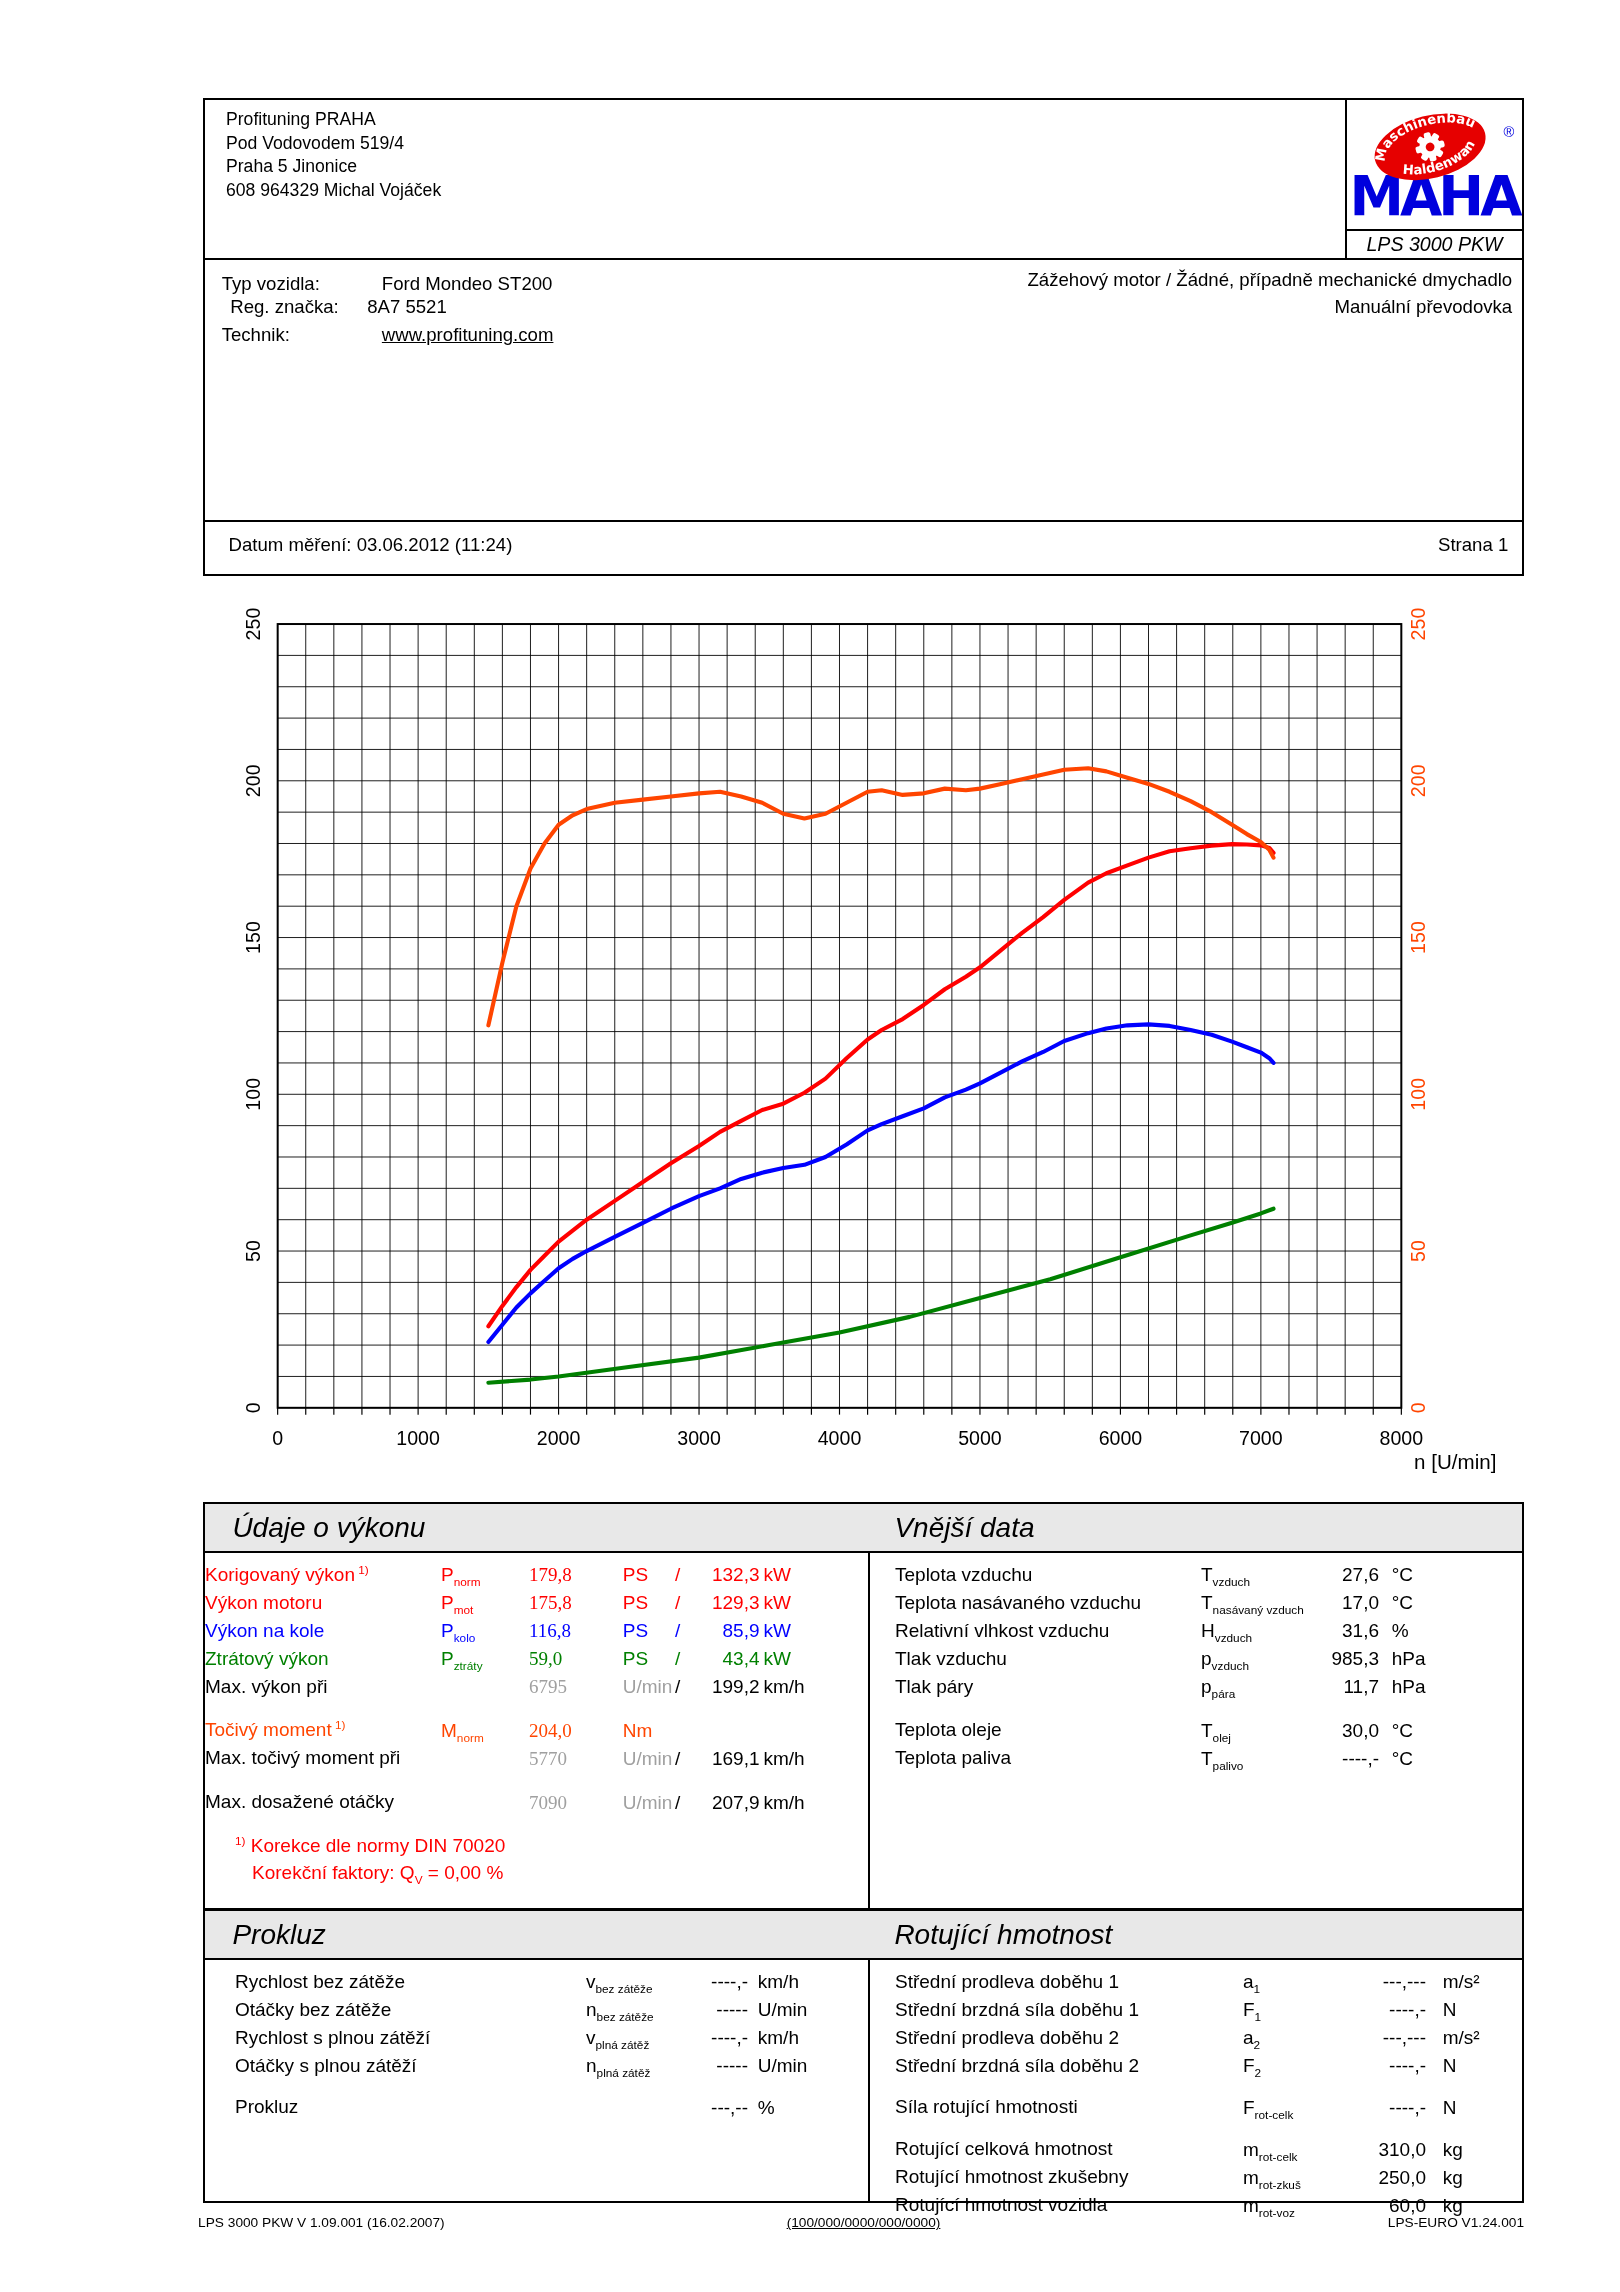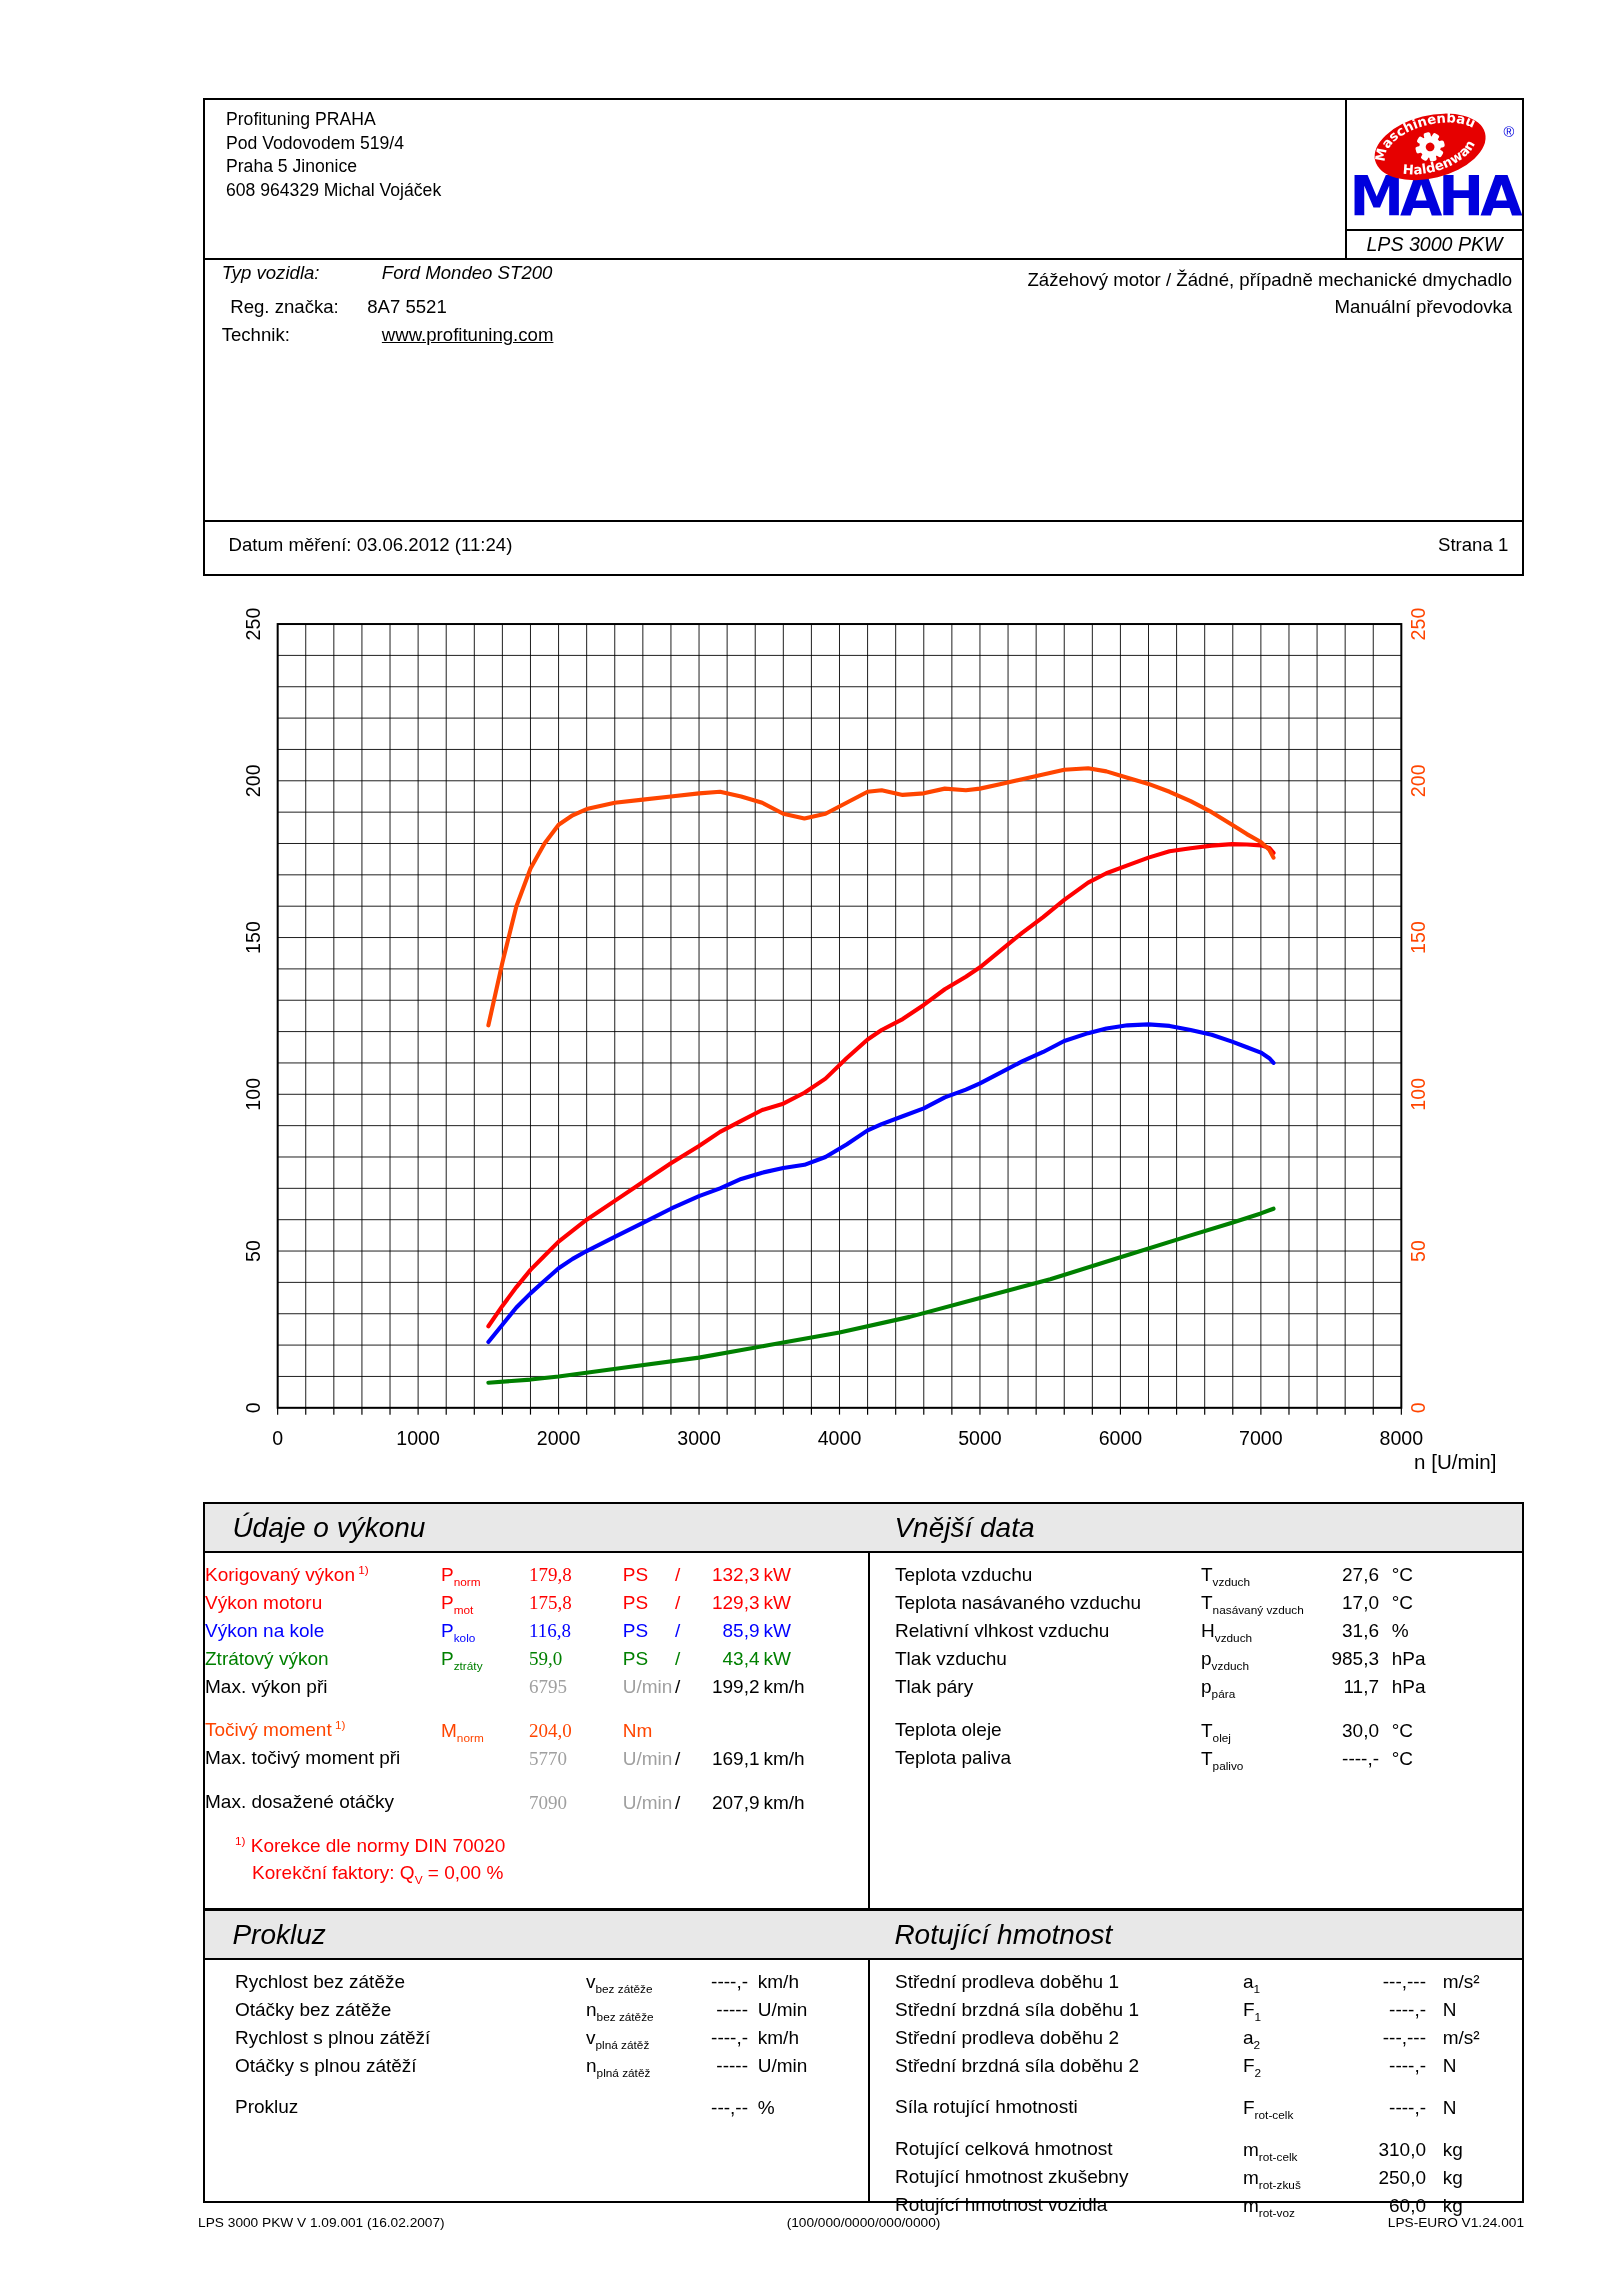--- a/index.html
+++ b/index.html
@@ -65,21 +65,21 @@
   .sec-rotujici .c-sym{width:100px;}
   .sec-rotujici .c-v1{width:83px;text-align:right;}
   .sec-rotujici .c-u1{padding-left:16.7px;}
   .red{color:#ff0000;} .blue{color:#0000ff;} .green{color:#008000;} .orange{color:#ff4500;} .gray{color:#a0a0a0;}
   .fnote{font-size:19px;color:#ff0000;padding-left:30px;height:28px;white-space:nowrap;}
   .fnote.first{margin-top:15.7px;}
   .fnote.second{padding-left:47px;}
   
   #footer{left:203px;top:2215px;width:1321px;font-size:13.7px;color:#000;}
   #footer .fl{position:absolute;left:-4.9px;}
-  #footer .fc{position:absolute;left:0;width:100%;text-align:center;}
+  #footer .fc{position:absolute;left:0;width:100%;text-align:center;text-decoration:underline;}
   #footer .fr{position:absolute;right:0;}
 </style>
 </head>
 <body>
 
 <div id="page">
 
   <div class="abs box" id="header-box"></div>
   <div class="abs" id="company">
     <div>Profituning PRAHA</div>
@@ -114,21 +114,21 @@
           </g>
           <circle cx="85" cy="48" r="4.5" fill="#e60000"></circle>
         </g>
       </g>
       <text x="160" y="38" font-size="15" fill="#0000dd">®</text>
     </svg>
     <div id="logo-caption">LPS 3000 PKW</div>
   </div>
 
   <div class="abs" id="vehicle-box">
-    <div class="veh-row" style="left:16.7px;top:1px;font-style:italic;">
+    <div class="veh-row" style="left:16.7px;top:12px;">
       <span class="veh-label">Typ vozidla:</span>
       <span>Ford Mondeo ST200</span>
     </div>
     <div class="veh-row" style="left:2px;top:35px;text-align:center;">
       <span class="veh-label">Reg. značka:</span>
       <span>8A7 5521</span>
     </div>
     <div class="veh-row" style="left:16.7px;top:63px;">
       <span class="veh-label">Technik:</span>
       <span class="u">www.profituning.com</span>

